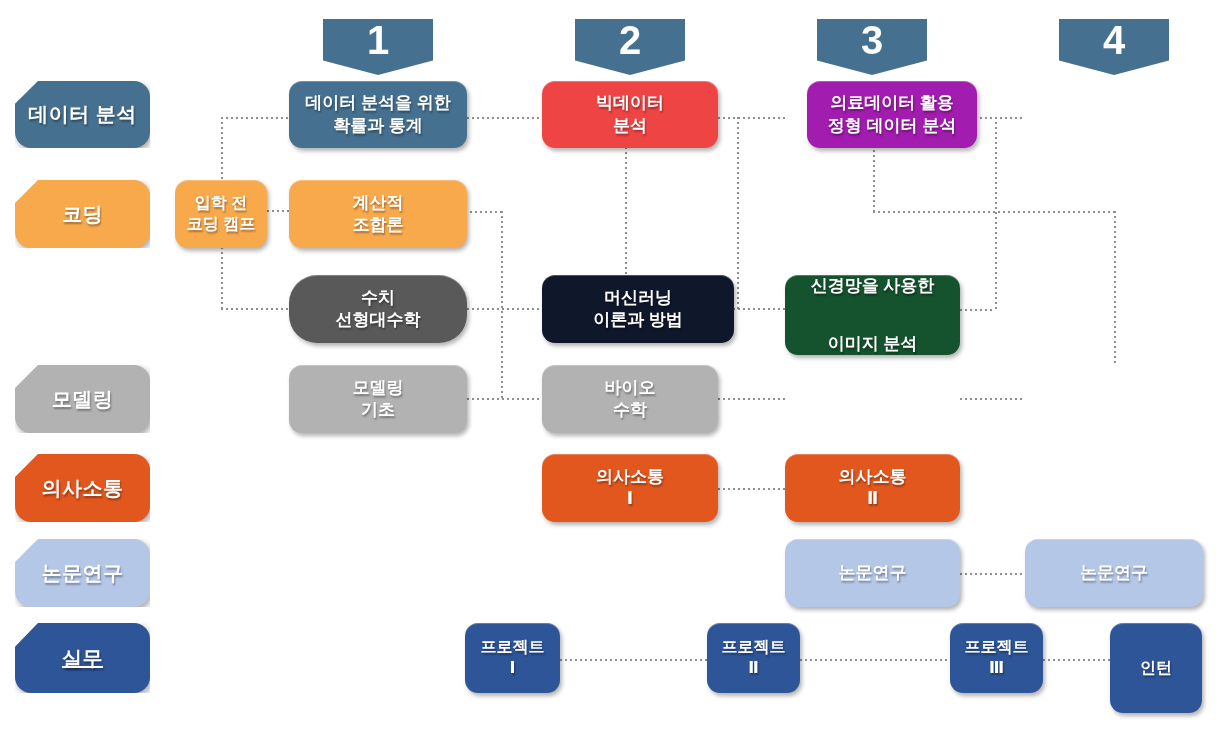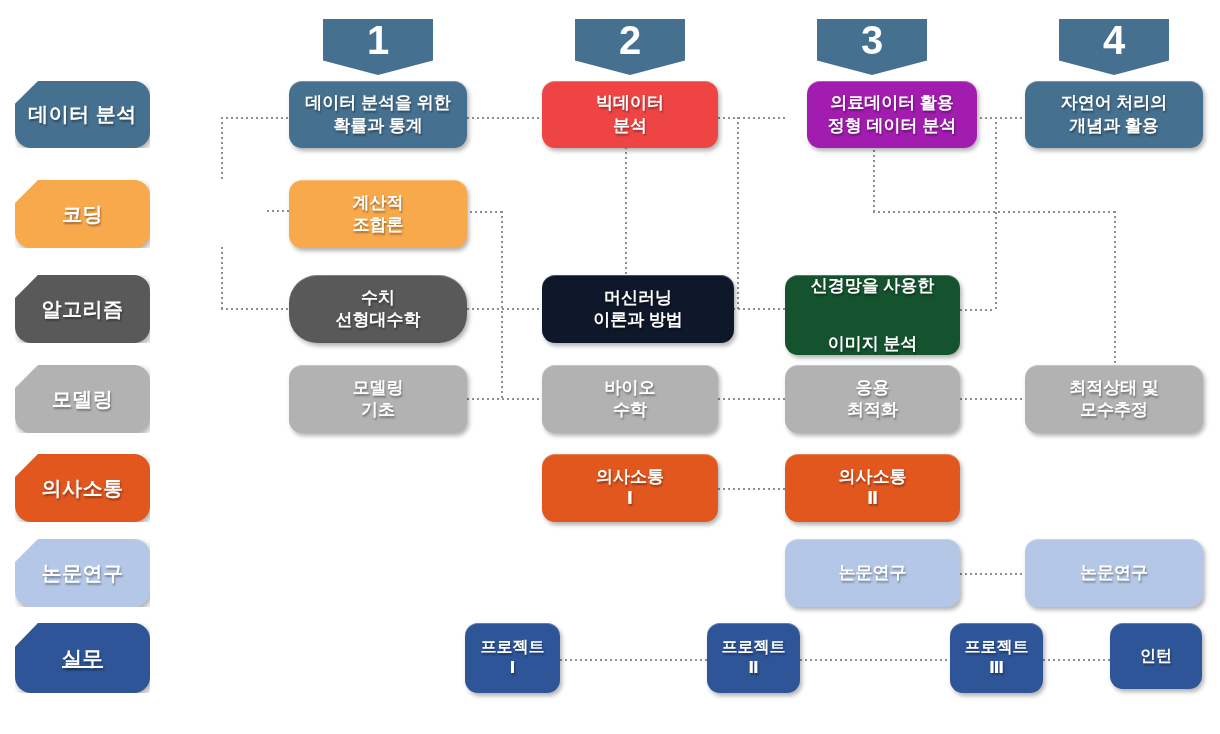--- a/index.html
+++ b/index.html
@@ -53,23 +53,20 @@
     </div>
     <div class="banner" style="left: 1059px; top: 19px; width: 110px; height: 56px; background: rgb(69, 112, 143);">
       <span>4</span>
     </div>
     <div class="cat-label" style="left: 15px; top: 81px; width: 135px; height: 67px; background: rgb(69, 112, 143);">
       <span>데이터 분석</span>
     </div>
     <div class="cat-label" style="left: 15px; top: 180px; width: 135px; height: 68px; background: rgb(248, 169, 76);">
       <span>코딩</span>
     </div>
-    <div class="cat-label" style="left: 15px; top: 275px; width: 135px; height: 68px; background: rgb(89, 89, 89);">
-      <span>알고리즘</span>
-    </div>
     <div class="cat-label" style="left: 15px; top: 365px; width: 135px; height: 68px; background: rgb(178, 178, 178);">
       <span>모델링</span>
     </div>
     <div class="cat-label" style="left: 15px; top: 454px; width: 135px; height: 68px; background: rgb(226, 87, 30);">
       <span>의사소통</span>
     </div>
     <div class="cat-label" style="left: 15px; top: 539px; width: 135px; height: 68px; background: rgb(180, 199, 231);">
       <span>논문연구</span>
     </div>
     <div class="cat-label" style="left: 15px; top: 623px; width: 135px; height: 70px; background: rgb(46, 85, 151); text-decoration: underline;">
@@ -107,23 +104,23 @@
       <span>확률과 통계</span>
     </div>
     <div class="course" style="left: 542px; top: 81px; width: 176px; height: 67px; background: #ef4444;">
       <span>빅데이터</span>
       <span>분석</span>
     </div>
     <div class="course" style="left: 785px; top: 81px; width: 170px; height: 67px; background: #a21caf; margin-left: 22px;">
       <span>의료데이터 활용</span>
       <span>정형 데이터 분석</span>
     </div>
-    <div class="course" style="left: 1025px; top: 81px; width: 178px; height: 67px; background: rgb(69, 112, 143);">
-      <span>자연어 처리의</span>
-      <span>개념과 활용</span>
+    <div class="course small" style="left: 175px; top: 180px; width: 92px; height: 68px; background: rgb(248, 169, 76);">
+      <span>입학 전</span>
+      <span>코딩 캠프</span>
     </div>
     <div class="course" style="left: 289px; top: 180px; width: 178px; height: 68px; background: rgb(248, 169, 76);">
       <span>계산적</span>
       <span>조합론</span>
     </div>
     <div class="course" style="left: 289px; top: 275px; width: 178px; height: 68px; background: rgb(89, 89, 89); border-radius: 28px;">
       <span>수치</span>
       <span>선형대수학</span>
     </div>
     <div class="course" style="left: 542px; top: 275px; width: 192px; height: 68px; background: #0f172a;">
@@ -134,28 +131,20 @@
       <span>신경망을 사용한</span>
       <span>이미지 분석</span>
     </div>
     <div class="course" style="left: 289px; top: 365px; width: 178px; height: 68px; background: rgb(178, 178, 178);">
       <span>모델링</span>
       <span>기초</span>
     </div>
     <div class="course" style="left: 542px; top: 365px; width: 176px; height: 68px; background: rgb(178, 178, 178);">
       <span>바이오</span>
       <span>수학</span>
-    </div>
-    <div class="course" style="left: 785px; top: 365px; width: 175px; height: 68px; background: rgb(178, 178, 178);">
-      <span>응용</span>
-      <span>최적화</span>
-    </div>
-    <div class="course" style="left: 1025px; top: 365px; width: 178px; height: 68px; background: rgb(178, 178, 178);">
-      <span>최적상태 및</span>
-      <span>모수추정</span>
     </div>
     <div class="course" style="left: 542px; top: 454px; width: 176px; height: 68px; background: rgb(226, 87, 30);">
       <span>의사소통</span>
       <span>Ⅰ</span>
     </div>
     <div class="course" style="left: 785px; top: 454px; width: 175px; height: 68px; background: rgb(226, 87, 30);">
       <span>의사소통</span>
       <span>Ⅱ</span>
     </div>
     <div class="course" style="left: 785px; top: 539px; width: 175px; height: 68px; background: rgb(180, 199, 231);">
@@ -169,16 +158,16 @@
       <span>Ⅰ</span>
     </div>
     <div class="course small" style="left: 707px; top: 623px; width: 93px; height: 70px; background: rgb(46, 85, 151);">
       <span>프로젝트</span>
       <span>Ⅱ</span>
     </div>
     <div class="course small" style="left: 950px; top: 623px; width: 93px; height: 70px; background: rgb(46, 85, 151);">
       <span>프로젝트</span>
       <span>Ⅲ</span>
     </div>
-    <div class="course small" style="left: 1110px; top: 623px; width: 92px; height: 66px; background: rgb(46, 85, 151);">
+    <div class="course small" style="left: 1110px; top: 623px; width: 92px; height: 90px; background: rgb(46, 85, 151);">
       <span>인턴</span>
     </div>
   </div>
 
 </body></html>

